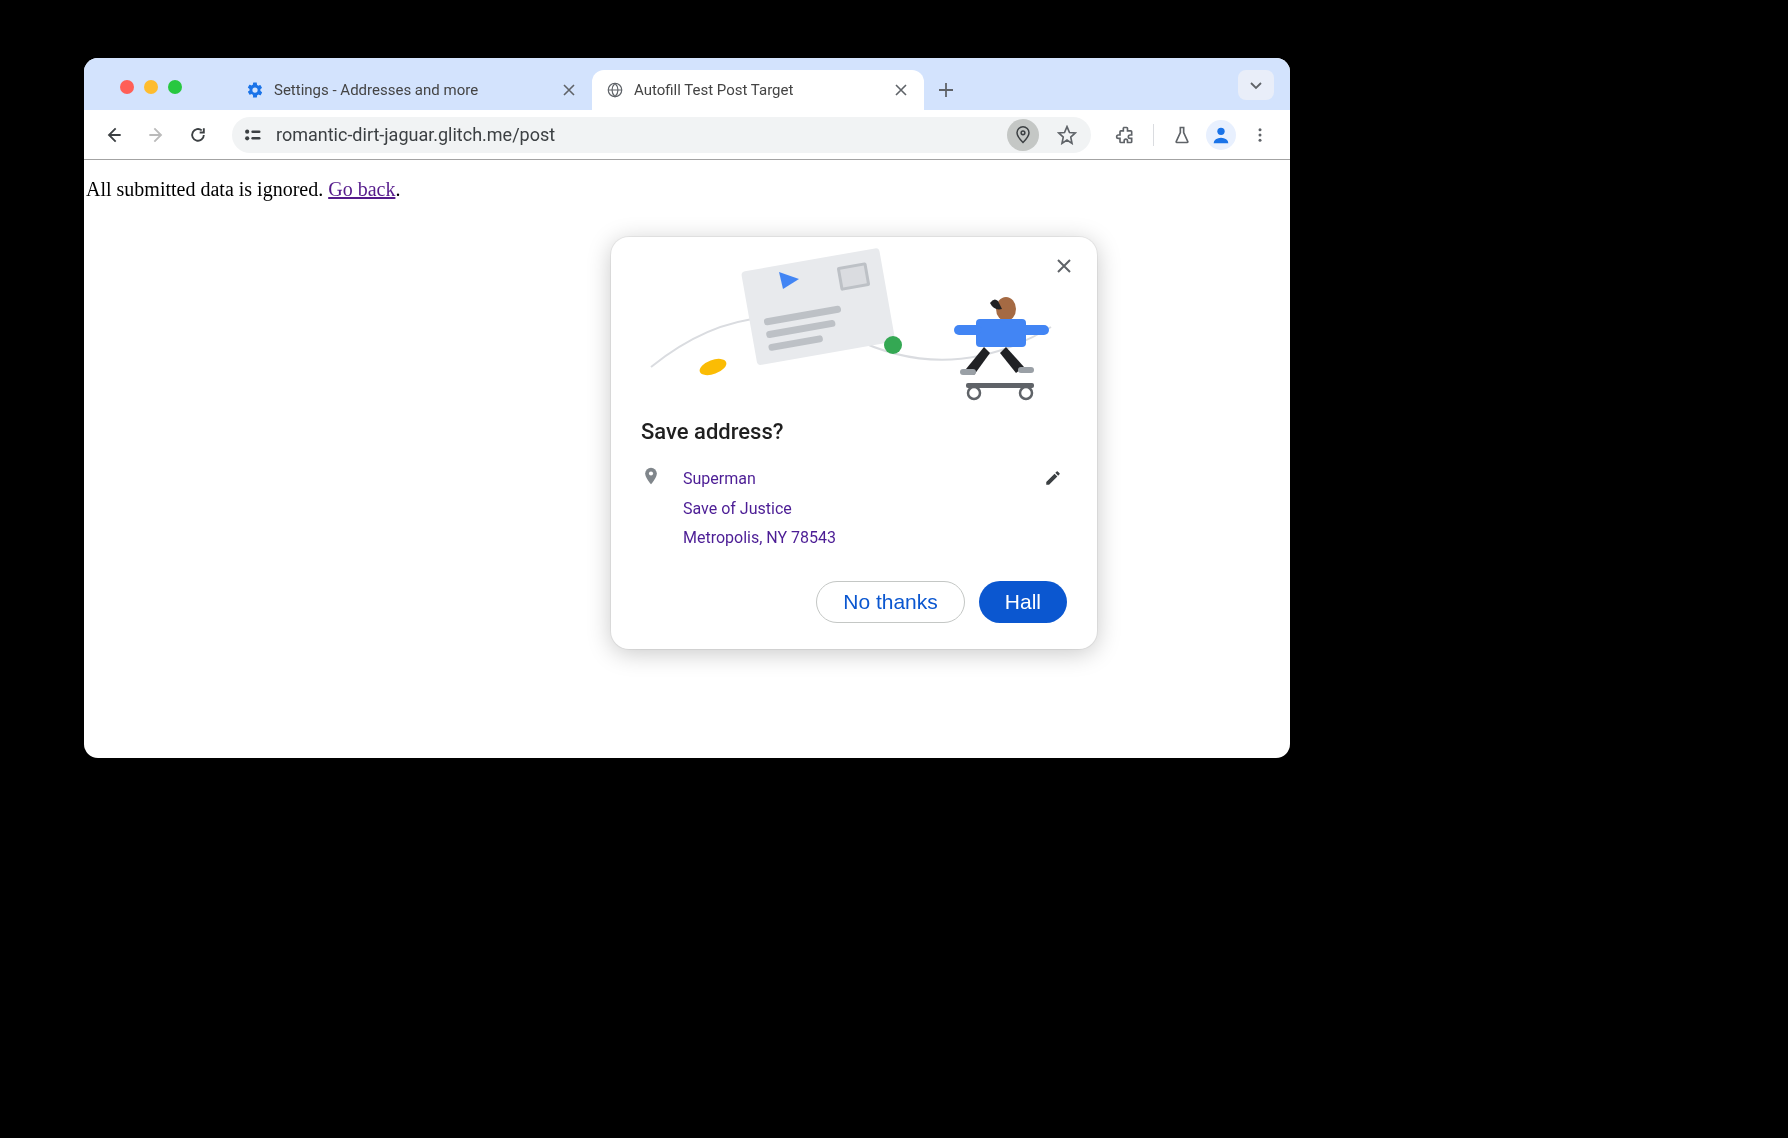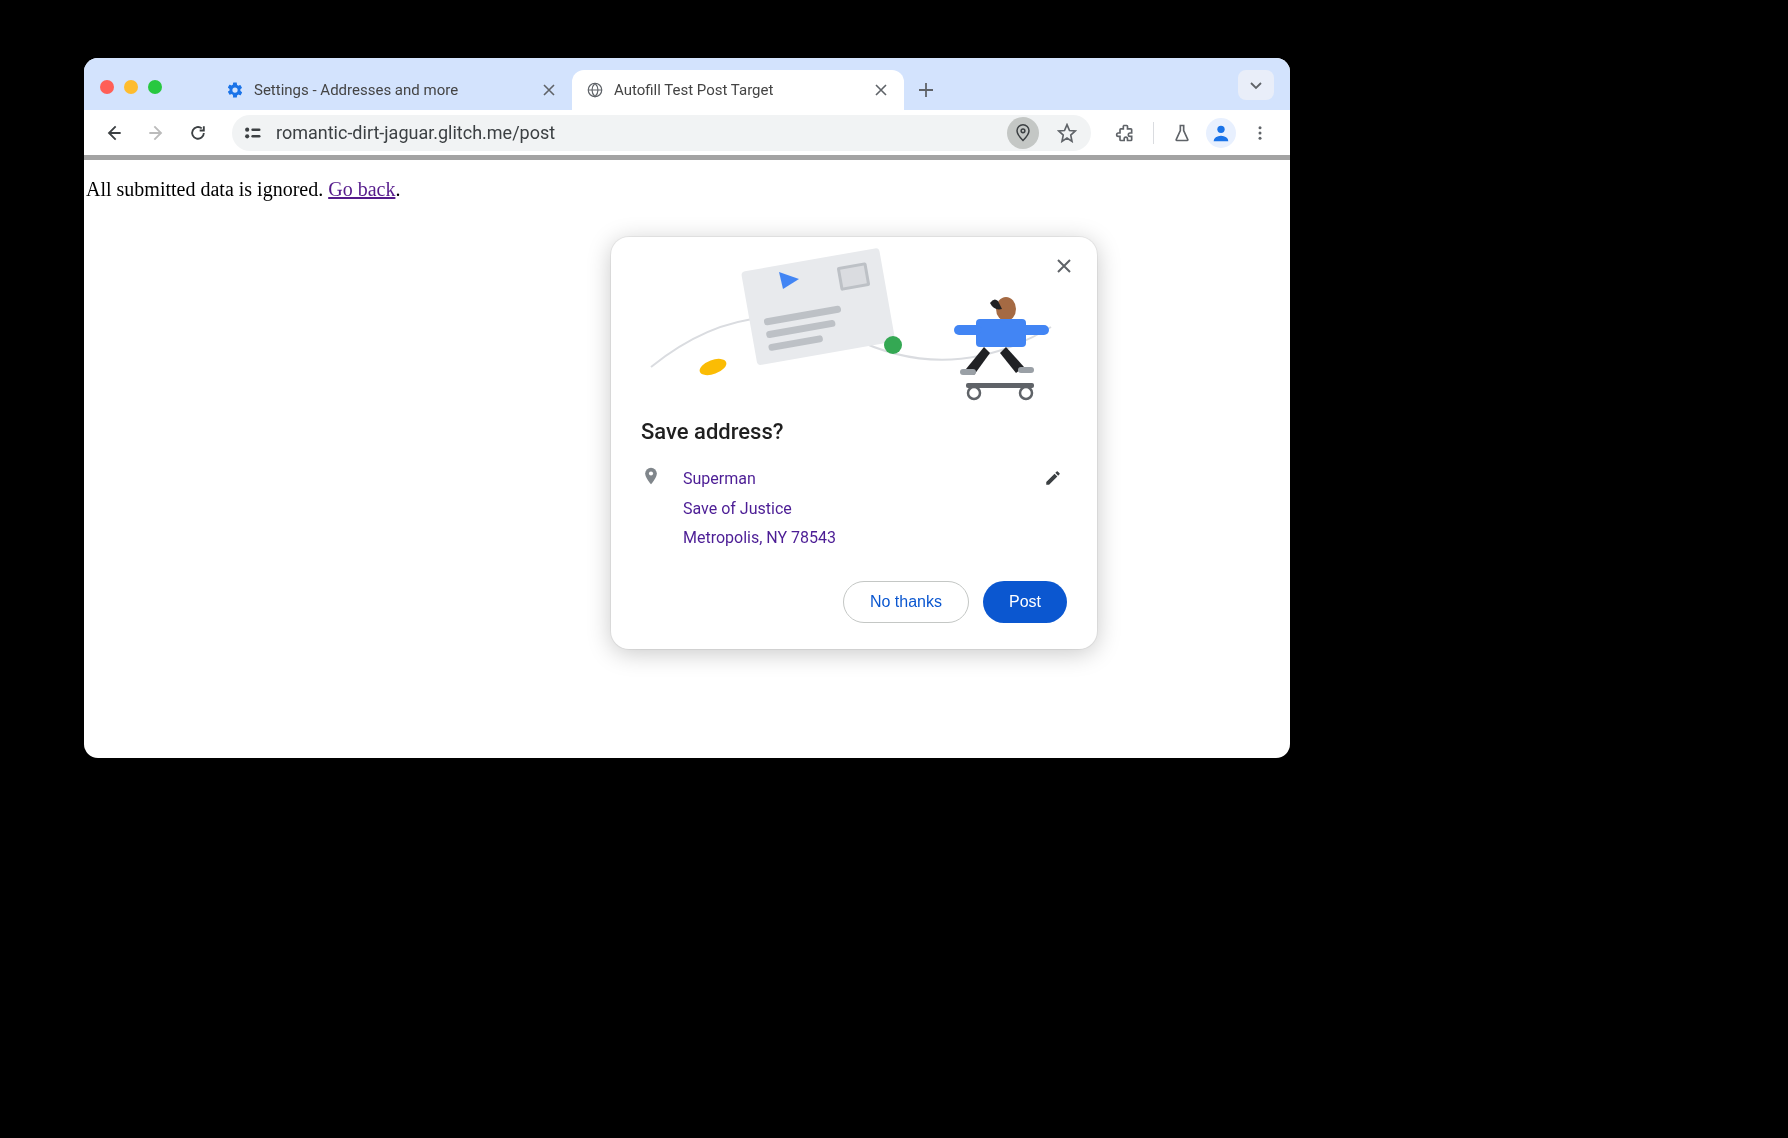--- a/index.html
+++ b/index.html
@@ -19,21 +19,21 @@
       background: #fff;
       border-radius: 14px;
       overflow: hidden;
       box-shadow: 0 10px 40px rgba(0,0,0,0.5);
     }
     .tab-strip {
       height: 52px;
       background: #d3e3fd;
       display: flex;
       align-items: flex-end;
-      padding-left: 16px;
+      padding-left: 36px;
       position: relative;
     }
     .traffic-lights {
       display: flex;
       gap: 10px;
       align-items: center;
       margin-right: 50px;
       margin-bottom: 16px;
     }
     .traffic-light {
@@ -69,21 +69,21 @@
       margin-left: 6px; margin-bottom: 4px; cursor: pointer; border-radius: 50%; color: #5f6368; font-size: 22px;
     }
     .tab-drop {
       position: absolute; right: 16px; top: 12px; width: 36px; height: 30px;
       background: #e9eef9; border-radius: 8px; display: flex; align-items: center; justify-content: center;
       cursor: pointer; color: #5f6368;
     }
     .toolbar {
       height: 50px;
       background: #fff;
-      border-bottom: 5px solid #a3a3a3;
+      border-bottom: 1px solid #a3a3a3;
       display: flex;
       align-items: center;
       padding: 0 12px;
       gap: 6px;
     }
     .nav-btn {
       width: 36px; height: 36px; border-radius: 50%;
       display: flex; align-items: center; justify-content: center;
       cursor: pointer; color: #3c4043;
     }
@@ -152,21 +152,21 @@
     .info-text { flex: 1; font-size: 16px; color: #4c1d95; line-height: 1.85; }
     .edit-btn {
       position: absolute; right: 0; top: 0;
       width: 28px; height: 28px; display: flex; align-items: center; justify-content: center;
       cursor: pointer; color: #3c4043;
     }
     .popup-actions {
       display: flex; justify-content: flex-end; gap: 14px; margin-top: 28px;
     }
     .btn {
-      height: 42px; padding: 0 26px; border-radius: 22px; font-size: 16px; font-weight: 500;
+      height: 42px; padding: 0 26px; border-radius: 22px; font-size: 21px; font-weight: 500;
       display: flex; align-items: center; justify-content: center; cursor: pointer; border: none;
     }
     .btn-secondary { background: #fff; color: #0b57d0; border: 1px solid #c4c7c5; }
     .btn-primary { background: #0b57d0; color: #fff; }
     svg { display: block; }
   </style>
 </head>
 <body>
 
 <div class="browser-window">
@@ -347,18 +347,18 @@
         <div class="edit-btn">
           <svg width="18" height="18" viewBox="0 0 24 24">
               <path fill="#3c4043" d="M3 17.25 V21 h3.75 L17.81 9.94 l-3.75 -3.75 Z M20.71 7.04 a1 1 0 0 0 0 -1.41 l-2.34 -2.34 a1 1 0 0 0 -1.41 0 l-1.83 1.83 l3.75 3.75 Z"></path>
             </svg>
         </div>
       </div>
 
 
       <div class="popup-actions">
         <button class="btn btn-secondary">No thanks</button>
-        <button class="btn btn-primary">Post</button>
+        <button class="btn btn-primary">Hall</button>
       </div>
     </div>
   </div>
 
 </div>
 
 </body></html>

